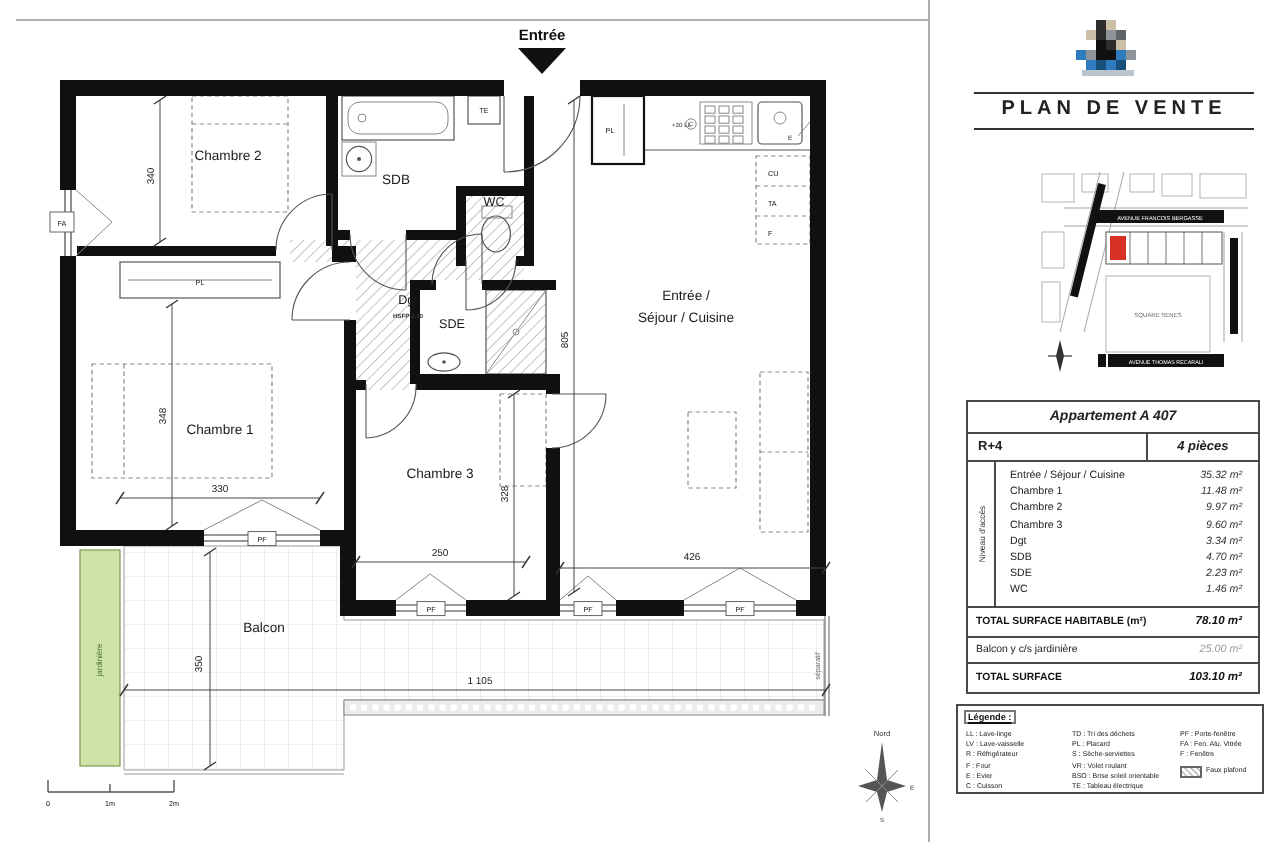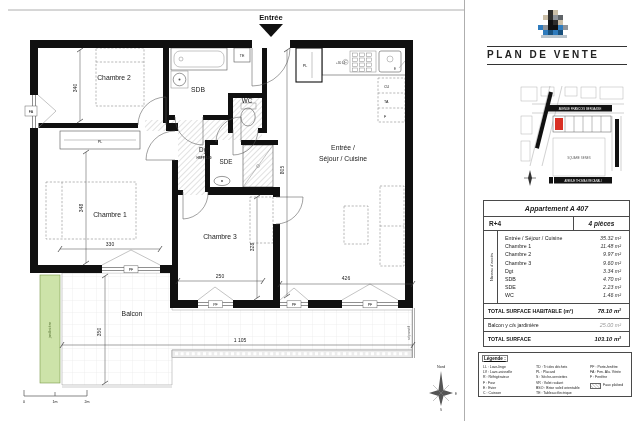--- a/index.html
+++ b/index.html
@@ -18,21 +18,21 @@
   .thin{stroke:#555;stroke-width:.6;fill:none;}
   .thin2{stroke:#888;stroke-width:.5;fill:none;}
   .dash{stroke:#8a8a8a;stroke-width:.6;fill:none;stroke-dasharray:2.2,1.6;}
   .door{stroke:#555;stroke-width:.55;fill:none;}
   .dimln{stroke:#444;stroke-width:.5;fill:none;}
   .tick{stroke:#333;stroke-width:.7;}
   .win{stroke:#333;stroke-width:.55;fill:none;}
   
   .panel{position:absolute;left:465px;top:0;width:175px;height:421px;background:#fff;}
   .rule{position:absolute;left:22px;width:140px;height:0;border-top:1px solid #333;}
-  .ptitle{position:absolute;left:22px;width:140px;font-size:10px;font-weight:600;letter-spacing:2.5px;color:#222;}
+  .ptitle{position:absolute;left:22px;width:140px;text-align:center;font-size:10px;font-weight:600;letter-spacing:2.5px;color:#222;}
   .tbl{position:absolute;left:18px;top:200px;width:147px;border:1px solid #4a4a4a;background:#fff;box-sizing:border-box;}
   .t-title{height:15px;line-height:15px;text-align:center;font-size:7px;font-style:italic;font-weight:600;color:#222;border-bottom:1px solid #4a4a4a;}
   .t-head{display:flex;height:13px;border-bottom:1px solid #4a4a4a;}
   .t-head .lvl{width:62%;box-sizing:border-box;border-right:1px solid #4a4a4a;font-size:6.5px;font-weight:600;line-height:13px;padding-left:5px;color:#222;}
   .t-head .pieces{flex:1;text-align:center;font-size:6.5px;font-weight:700;font-style:italic;line-height:13px;color:#222;}
   .t-body{display:flex;height:72px;border-bottom:1px solid #4a4a4a;}
   .t-side{width:13px;border-right:1px solid #4a4a4a;position:relative;}
   .t-side span{position:absolute;left:50%;top:50%;transform:translate(-50%,-50%) rotate(-90deg);font-size:4.2px;color:#333;white-space:nowrap;}
   .t-rows{flex:1;padding-top:3px;}
   .trow{display:flex;height:8.2px;align-items:center;}

